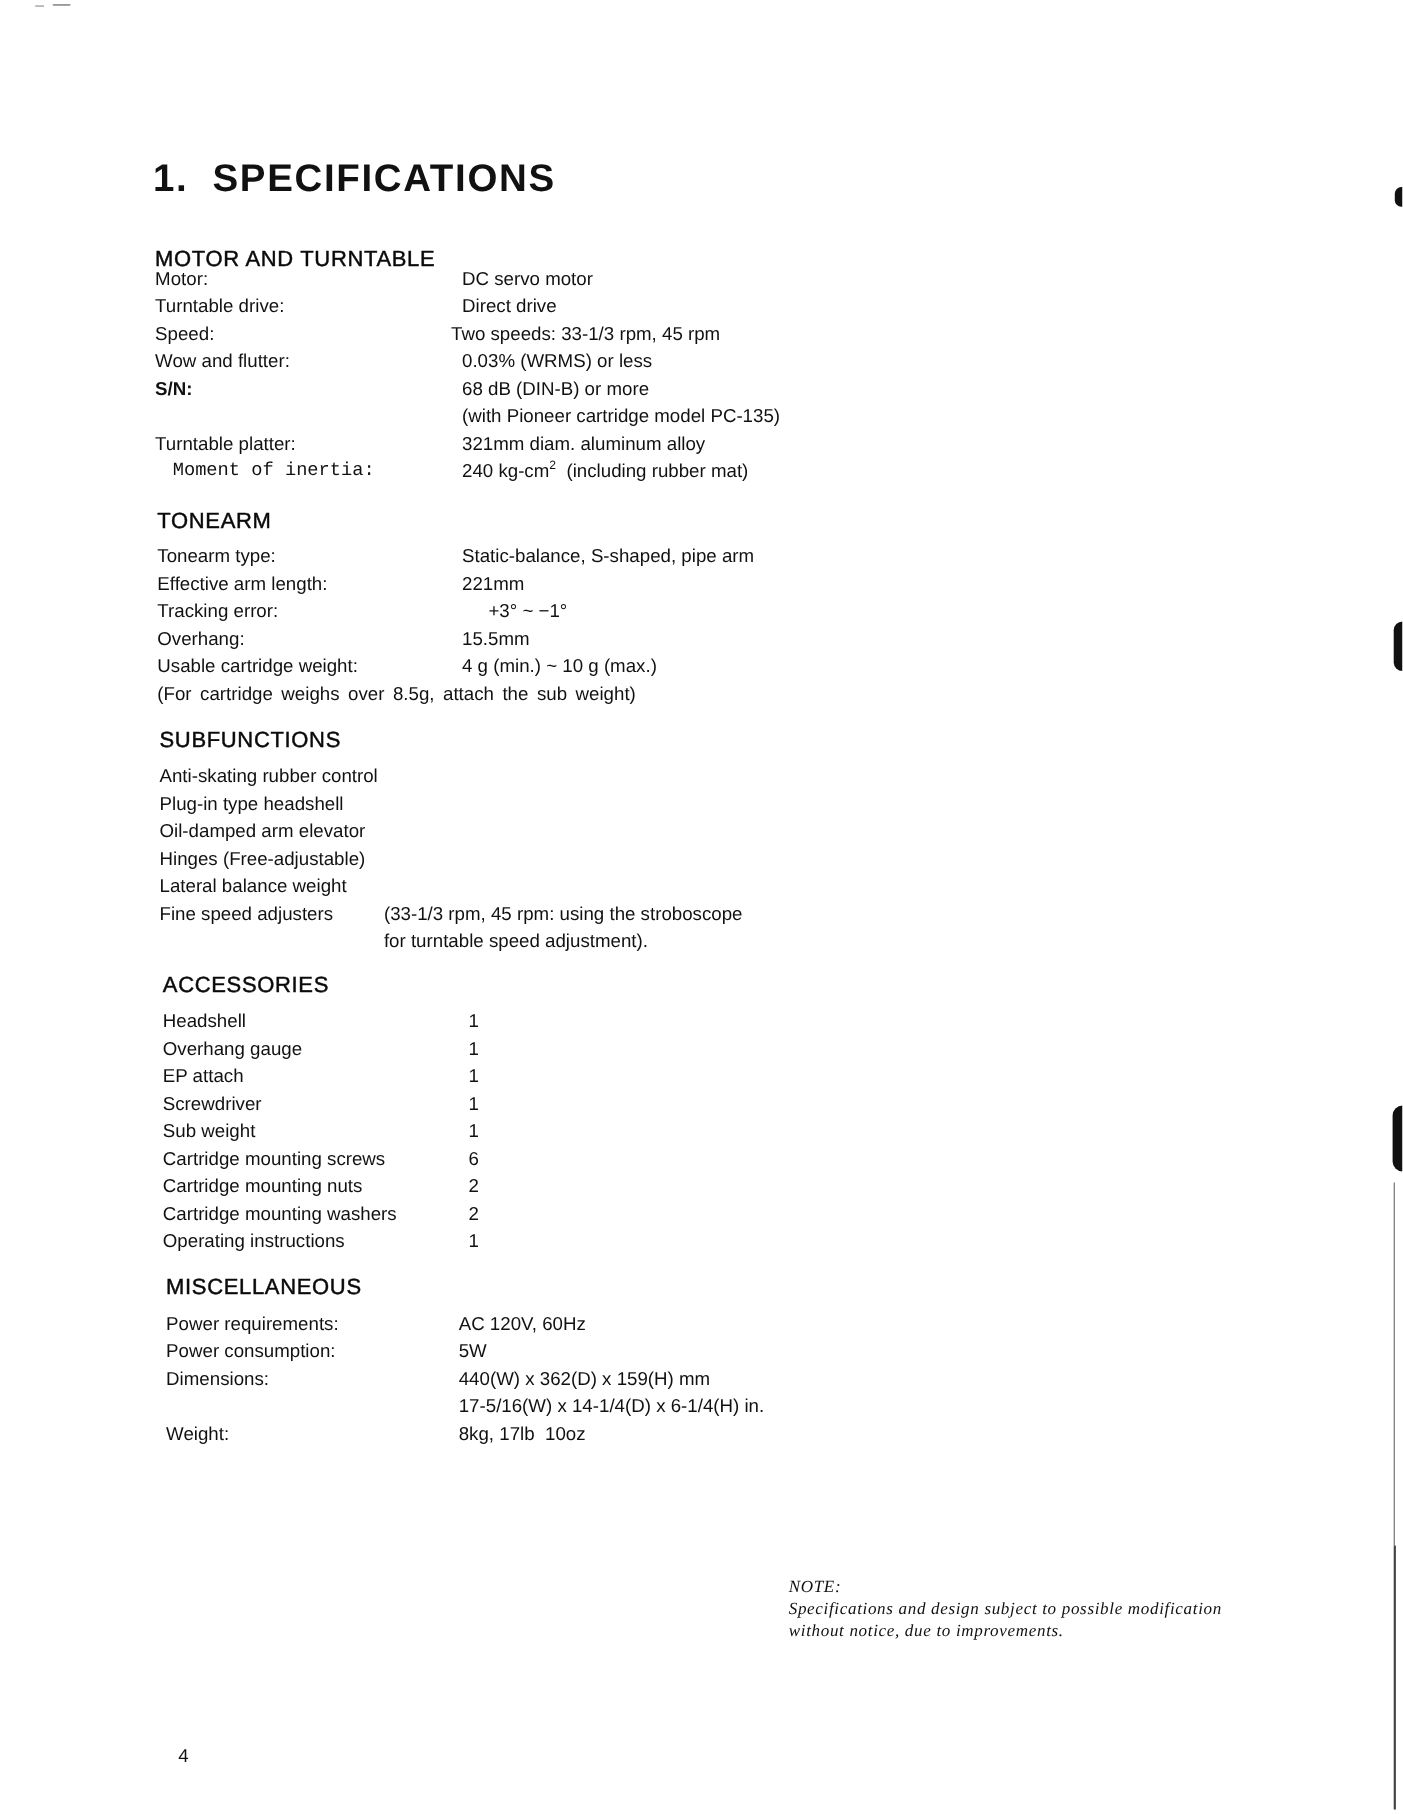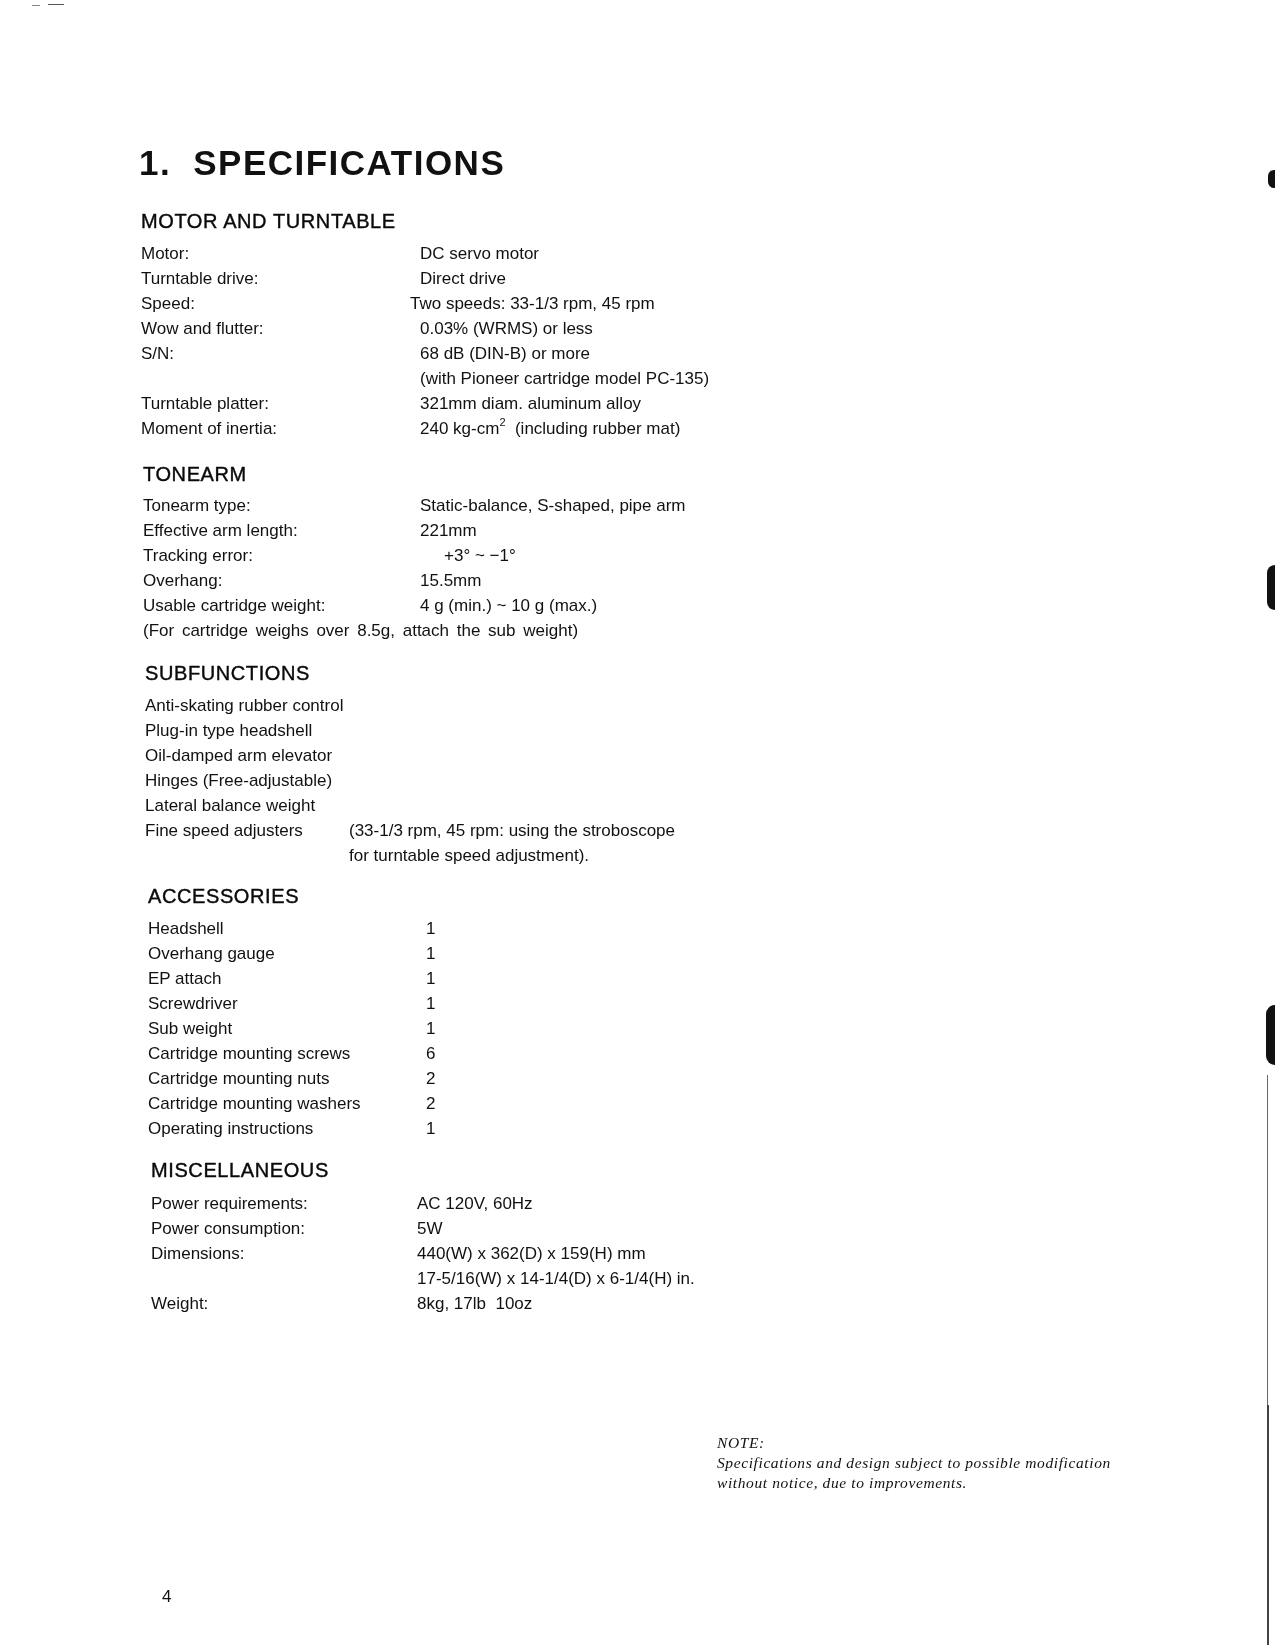--- a/index.html
+++ b/index.html
@@ -112,52 +112,52 @@
     }
   </style>
 </head>
 <body>
 
 <div class="corner-mark"></div>
 <div class="corner-mark2"></div>
 
 <h1 class="page-title"><span class="num">1.</span><span>SPECIFICATIONS</span></h1>
 
-<h2 class="section-heading" style="left:141px; top:209px;">MOTOR AND TURNTABLE</h2>
+<h2 class="section-heading" style="left:141px; top:224px;">MOTOR AND TURNTABLE</h2>
 
 <div>
   <div class="spec-row" style="left:141px; top:243px;">
     <span class="spec-label" style="left:0;">Motor:</span>
     <span class="spec-value" style="left:279px;">DC servo motor</span>
   </div>
   <div class="spec-row" style="left:141px; top:268px;">
     <span class="spec-label" style="left:0;">Turntable drive:</span>
     <span class="spec-value" style="left:279px;">Direct drive</span>
   </div>
   <div class="spec-row" style="left:141px; top:293px;">
     <span class="spec-label" style="left:0;">Speed:</span>
     <span class="spec-value" style="left:269px;">Two speeds:  33-1/3 rpm, 45 rpm</span>
   </div>
   <div class="spec-row" style="left:141px; top:318px;">
     <span class="spec-label" style="left:0;">Wow and flutter:</span>
     <span class="spec-value" style="left:279px;">0.03% (WRMS) or less</span>
   </div>
   <div class="spec-row" style="left:141px; top:343px;">
-    <span class="spec-label" style="left:0;">S/N:</span>
+    <span class="spec-label" style="left:0;font-weight:bold;">S/N:</span>
     <span class="spec-value" style="left:279px;">68 dB (DIN-B) or more</span>
   </div>
   <div class="spec-row" style="left:141px; top:368px;">
     <span class="spec-value" style="left:279px;">(with Pioneer cartridge model PC-135)</span>
   </div>
   <div class="spec-row" style="left:141px; top:393px;">
     <span class="spec-label" style="left:0;">Turntable platter:</span>
     <span class="spec-value" style="left:279px;">321mm diam. aluminum alloy</span>
   </div>
   <div class="spec-row" style="left:141px; top:418px;">
-    <span class="spec-label" style="left:0;">Moment of inertia:</span>
+    <span class="spec-label" style="left:16px;font-family:Liberation Mono, monospace;">Moment of inertia:</span>
     <span class="spec-value" style="left:279px;"><span>240 kg-cm</span><sup>2</sup><span style="white-space:pre;">  (including rubber mat)</span></span>
   </div>
 </div>
 
 <h2 class="section-heading" style="left:143px; top:462px;">TONEARM</h2>
 
 <div>
   <div class="spec-row" style="left:143px; top:495px;">
     <span class="spec-label" style="left:0;">Tonearm type:</span>
     <span class="spec-value" style="left:277px;">Static-balance, S-shaped, pipe arm</span>

